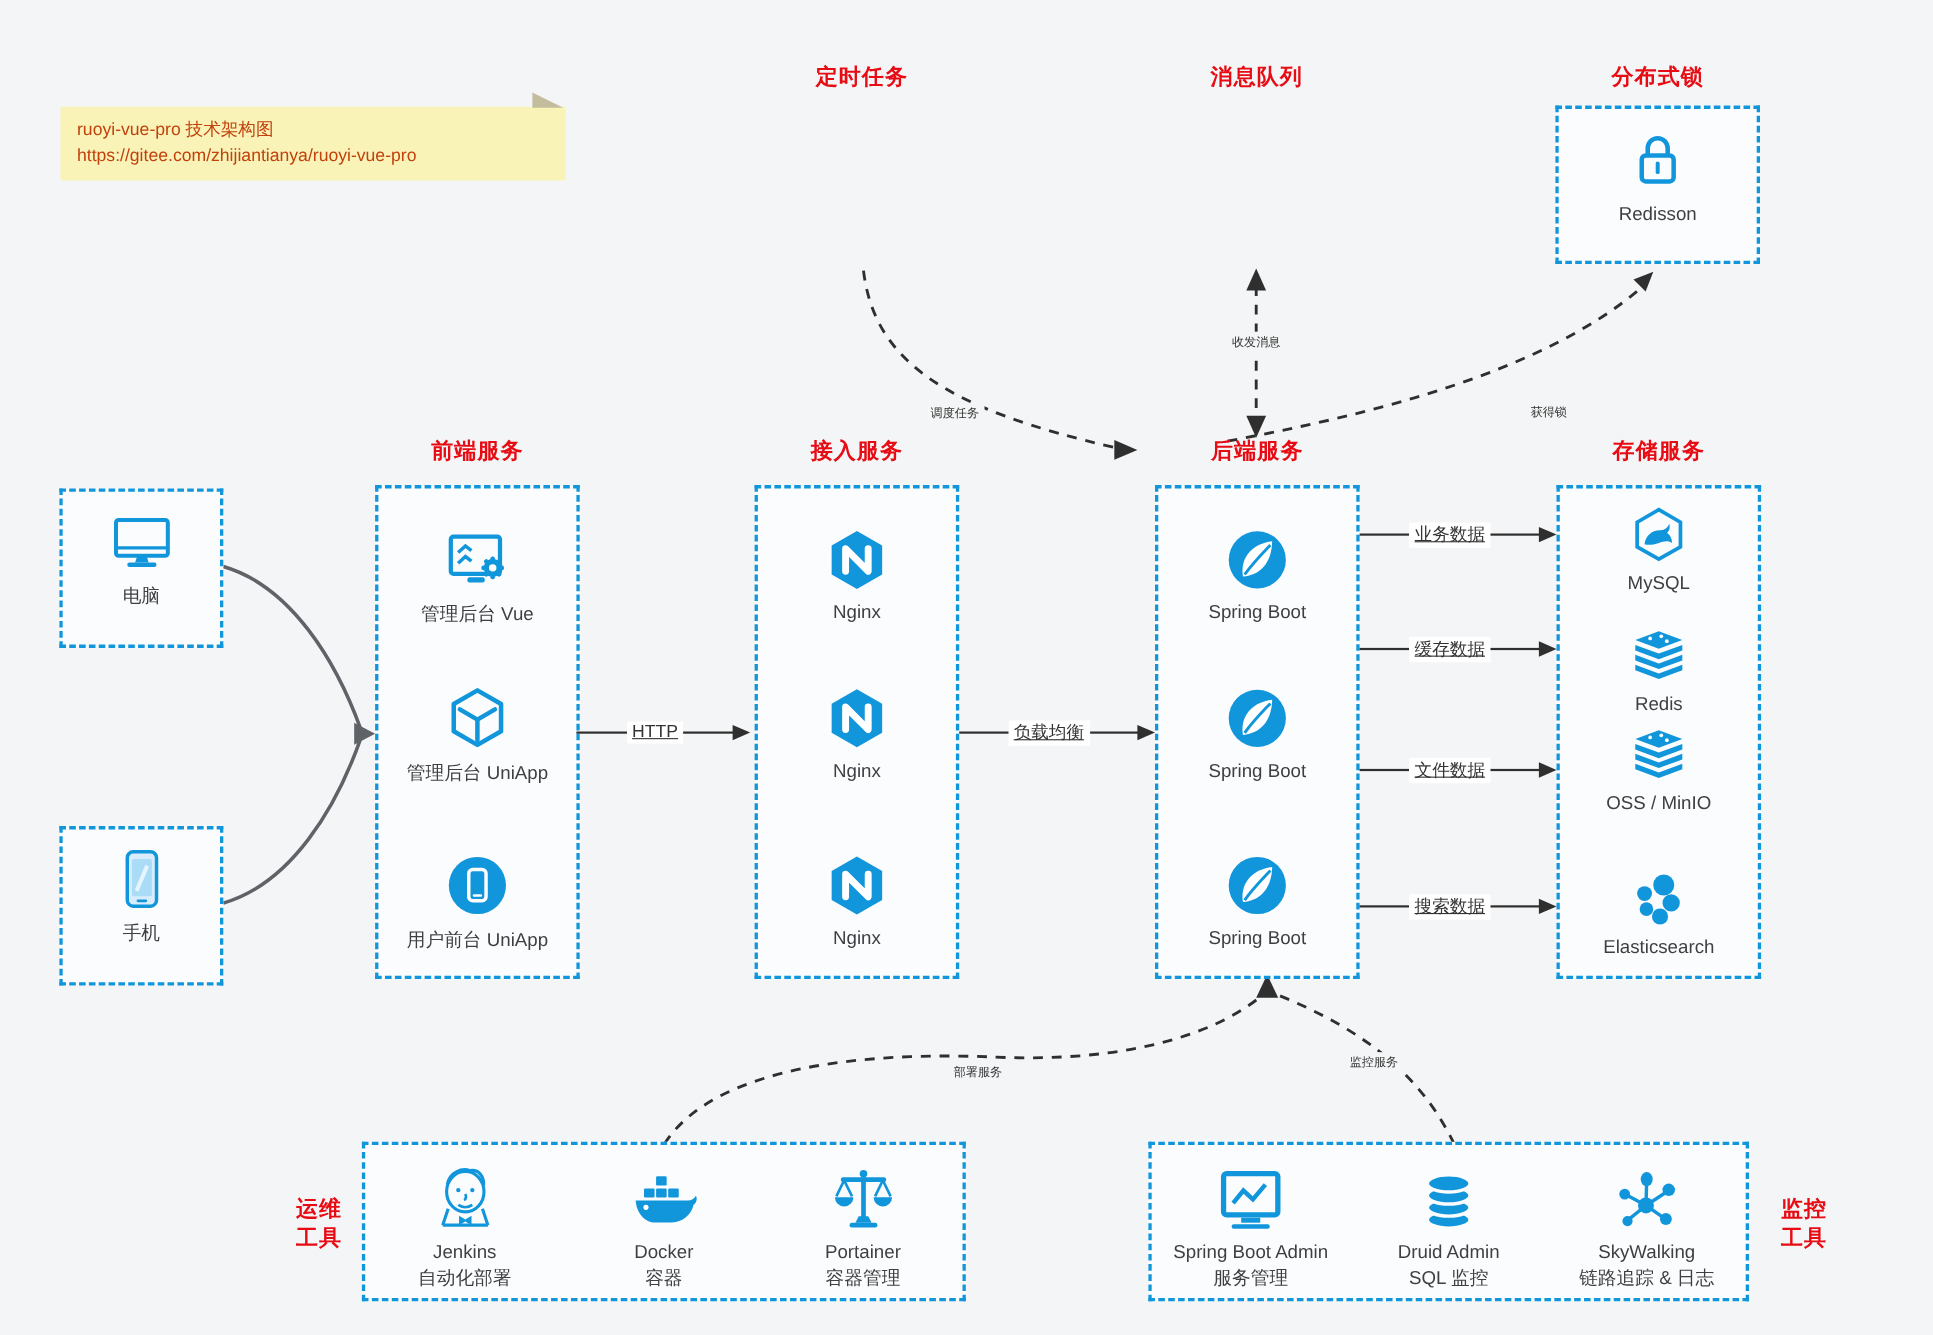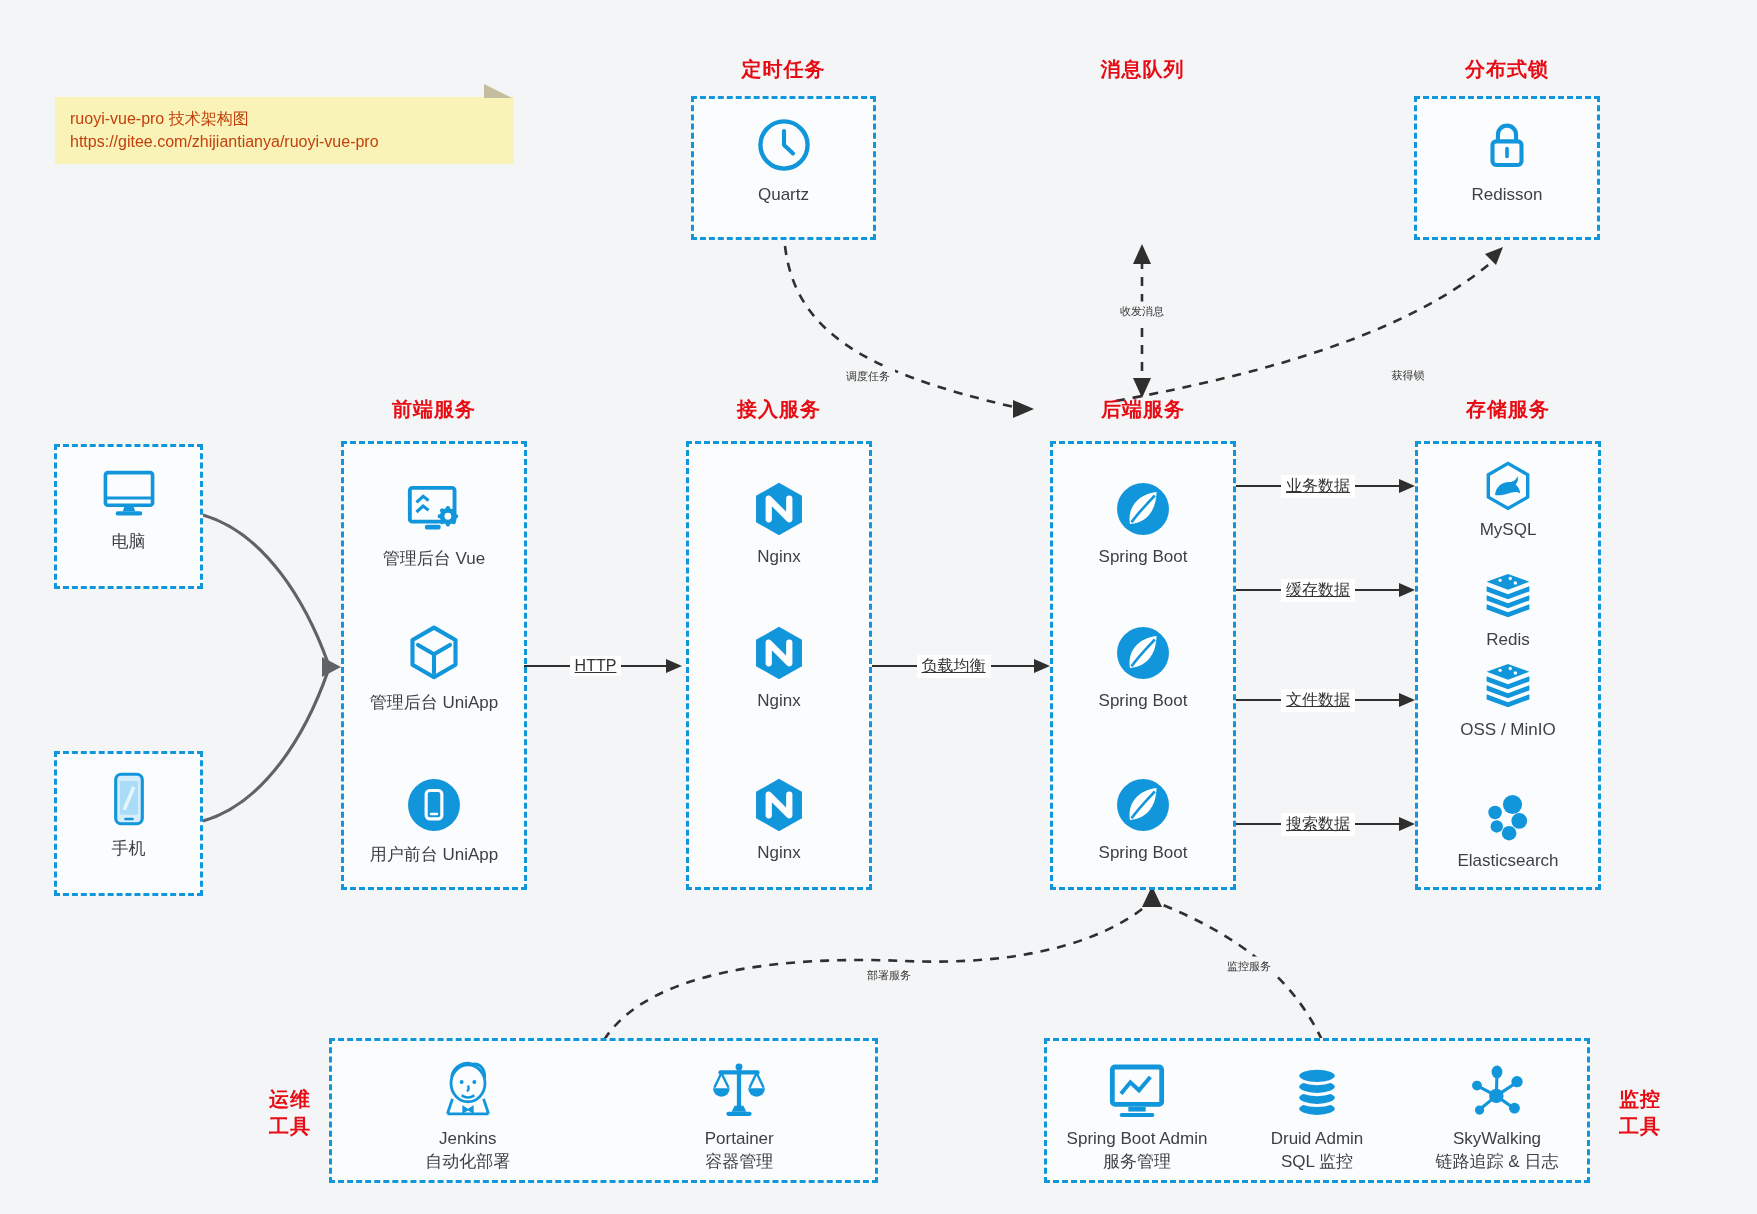--- a/index.html
+++ b/index.html
@@ -70,27 +70,20 @@
     <polygon points="1152,886 1142,907 1162,907" fill="#2f2f2f"></polygon>
   </svg>
 
   <div class="note">
     <div class="fold"></div>
     <div>ruoyi-vue-pro 技术架构图</div>
     <div>https://gitee.com/zhijiantianya/ruoyi-vue-pro</div>
   </div>
 
   <div class="red-lbl" style="left:691px;top:56px;width:185px">定时任务</div>
-  <div class="dbox vflex top-box" style="left:691px;top:96px">
-    <svg class="ic" width="58" height="58" viewBox="0 0 48 48">
-      <circle cx="24" cy="24" r="19.5" fill="none" stroke="currentColor" stroke-width="3.6"></circle>
-      <path d="M24 24 V12.5 M24 24 l7.5 7" fill="none" stroke="currentColor" stroke-width="3.4" stroke-linecap="round"></path>
-    </svg>
-    <div class="item-label">Quartz</div>
-  </div>
 
   <div class="red-lbl" style="left:1050px;top:56px;width:185px">消息队列</div>
 
   <div class="red-lbl" style="left:1414px;top:56px;width:186px">分布式锁</div>
   <div class="dbox vflex top-box" style="left:1414px;top:96px;width:186px">
     <svg class="ic" width="58" height="58" viewBox="0 0 48 48">
       <path d="M16.5 21 v-5.5 a7.5 7.5 0 0 1 15 0 V21" fill="none" stroke="currentColor" stroke-width="3.4"></path>
       <rect x="12" y="21" width="24" height="19.5" rx="3" fill="none" stroke="currentColor" stroke-width="3.4"></rect>
       <path d="M24 27 v6.5" stroke="currentColor" stroke-width="3" stroke-linecap="round"></path>
     </svg>
@@ -324,20 +317,36 @@
           </g>
           <g fill="currentColor">
             <circle cx="19.5" cy="19" r="1.4"></circle>
               <circle cx="28.5" cy="19" r="1.4"></circle>
             <path d="M20 35.5 l4 2.4 4 -2.4 v6 l-4 -2.4 -4 2.4 z"></path>
           </g>
         </svg>
       </div>
       <div class="nm">Jenkins</div>
       <div class="sb">自动化部署</div>
+    </div>
+    <div class="tool-item">
+      <div class="icw">
+        <svg class="ic" width="66" height="66" viewBox="0 0 48 48">
+          <g fill="currentColor">
+            <rect x="10.5" y="17" width="7" height="6" rx="0.8"></rect>
+            <rect x="18.5" y="17" width="7" height="6" rx="0.8"></rect>
+            <rect x="26.5" y="17" width="7" height="6" rx="0.8"></rect>
+            <rect x="18.5" y="9" width="7" height="6" rx="0.8"></rect>
+            <path d="M5 25 H39.5 C41.8 25 43.8 23.6 44.8 21.8 C45.9 23.4 45.4 26.4 43.2 27.9 C42 34.3 35.8 39.6 27.8 39.6 H18.2 C11 39.6 5.6 33.4 5 25 Z"></path>
+          </g>
+          <circle cx="11.8" cy="29.5" r="1.7" fill="#fff"></circle>
+        </svg>
+      </div>
+      <div class="nm">Docker</div>
+      <div class="sb">容器</div>
     </div>
     <div class="tool-item">
       <div class="icw">
         <svg class="ic" width="64" height="64" viewBox="0 0 48 48">
           <g fill="currentColor">
             <circle cx="24" cy="6" r="2.6"></circle>
             <rect x="8.5" y="8.5" width="31" height="3.2" rx="1.6"></rect>
             <rect x="22.4" y="8.5" width="3.2" height="29"></rect>
             <path d="M4.5 22 a6.3 6.3 0 0 0 12.6 0 z"></path>
             <path d="M30.9 22 a6.3 6.3 0 0 0 12.6 0 z"></path>

